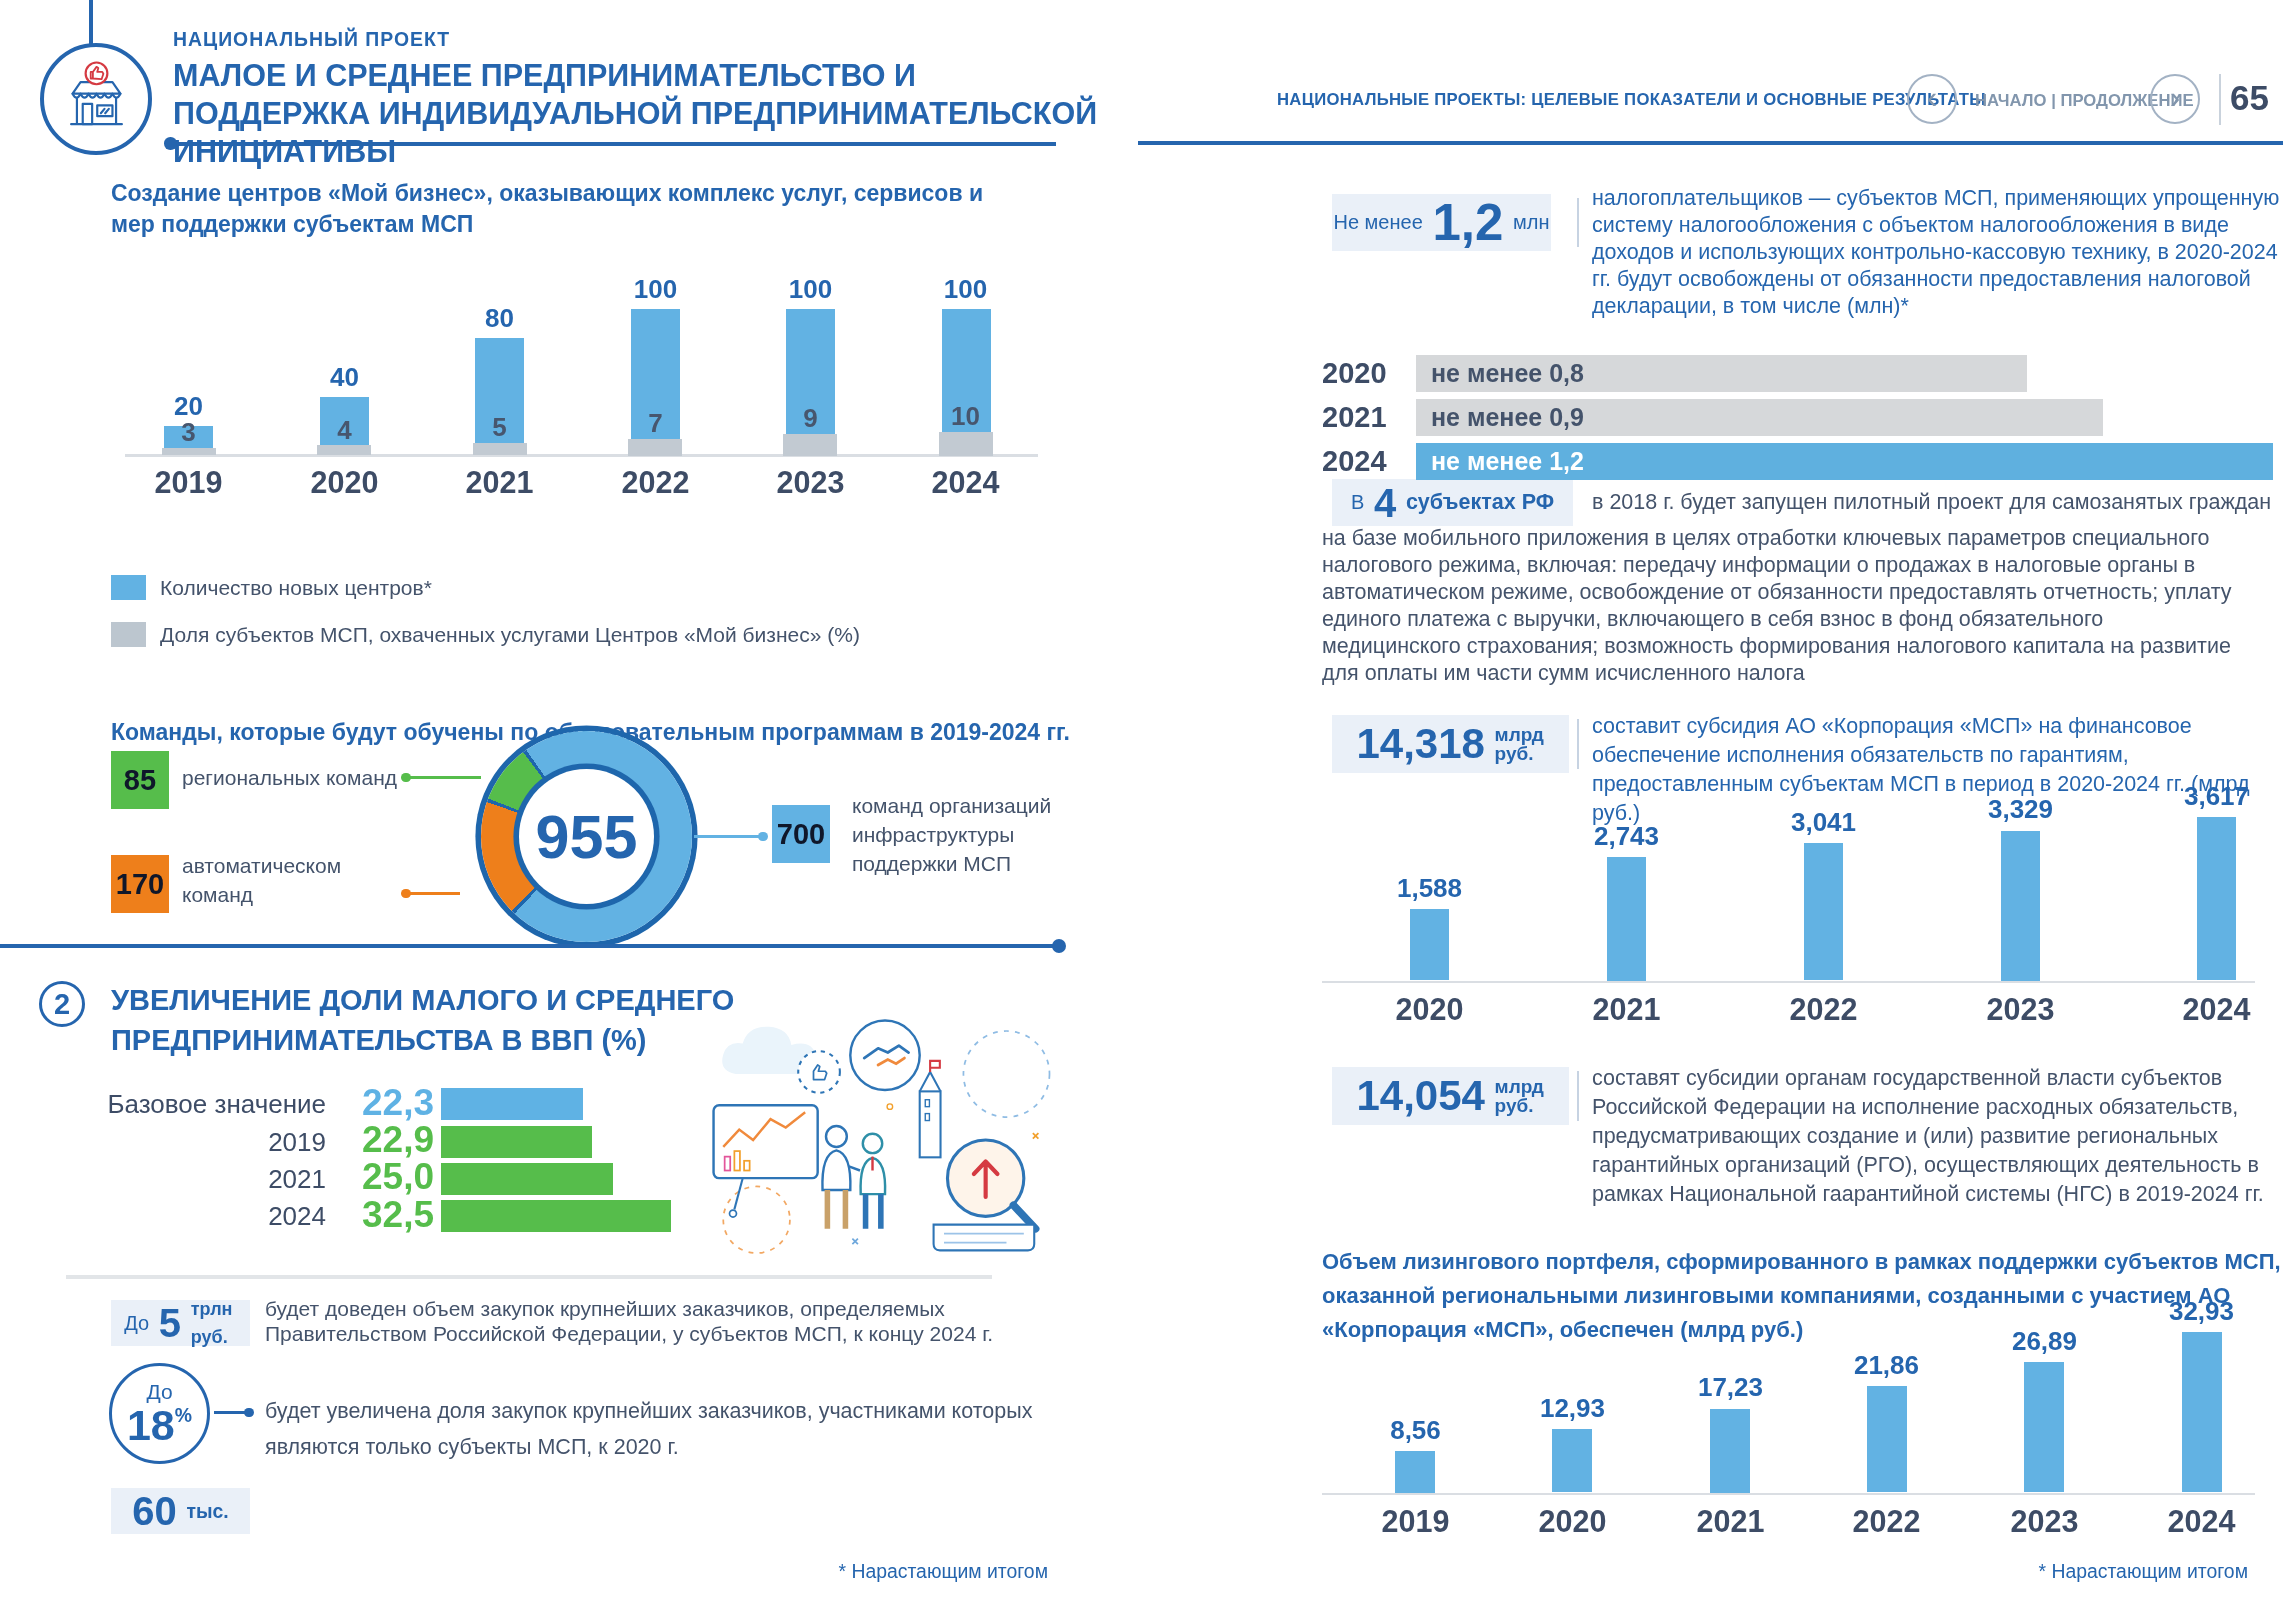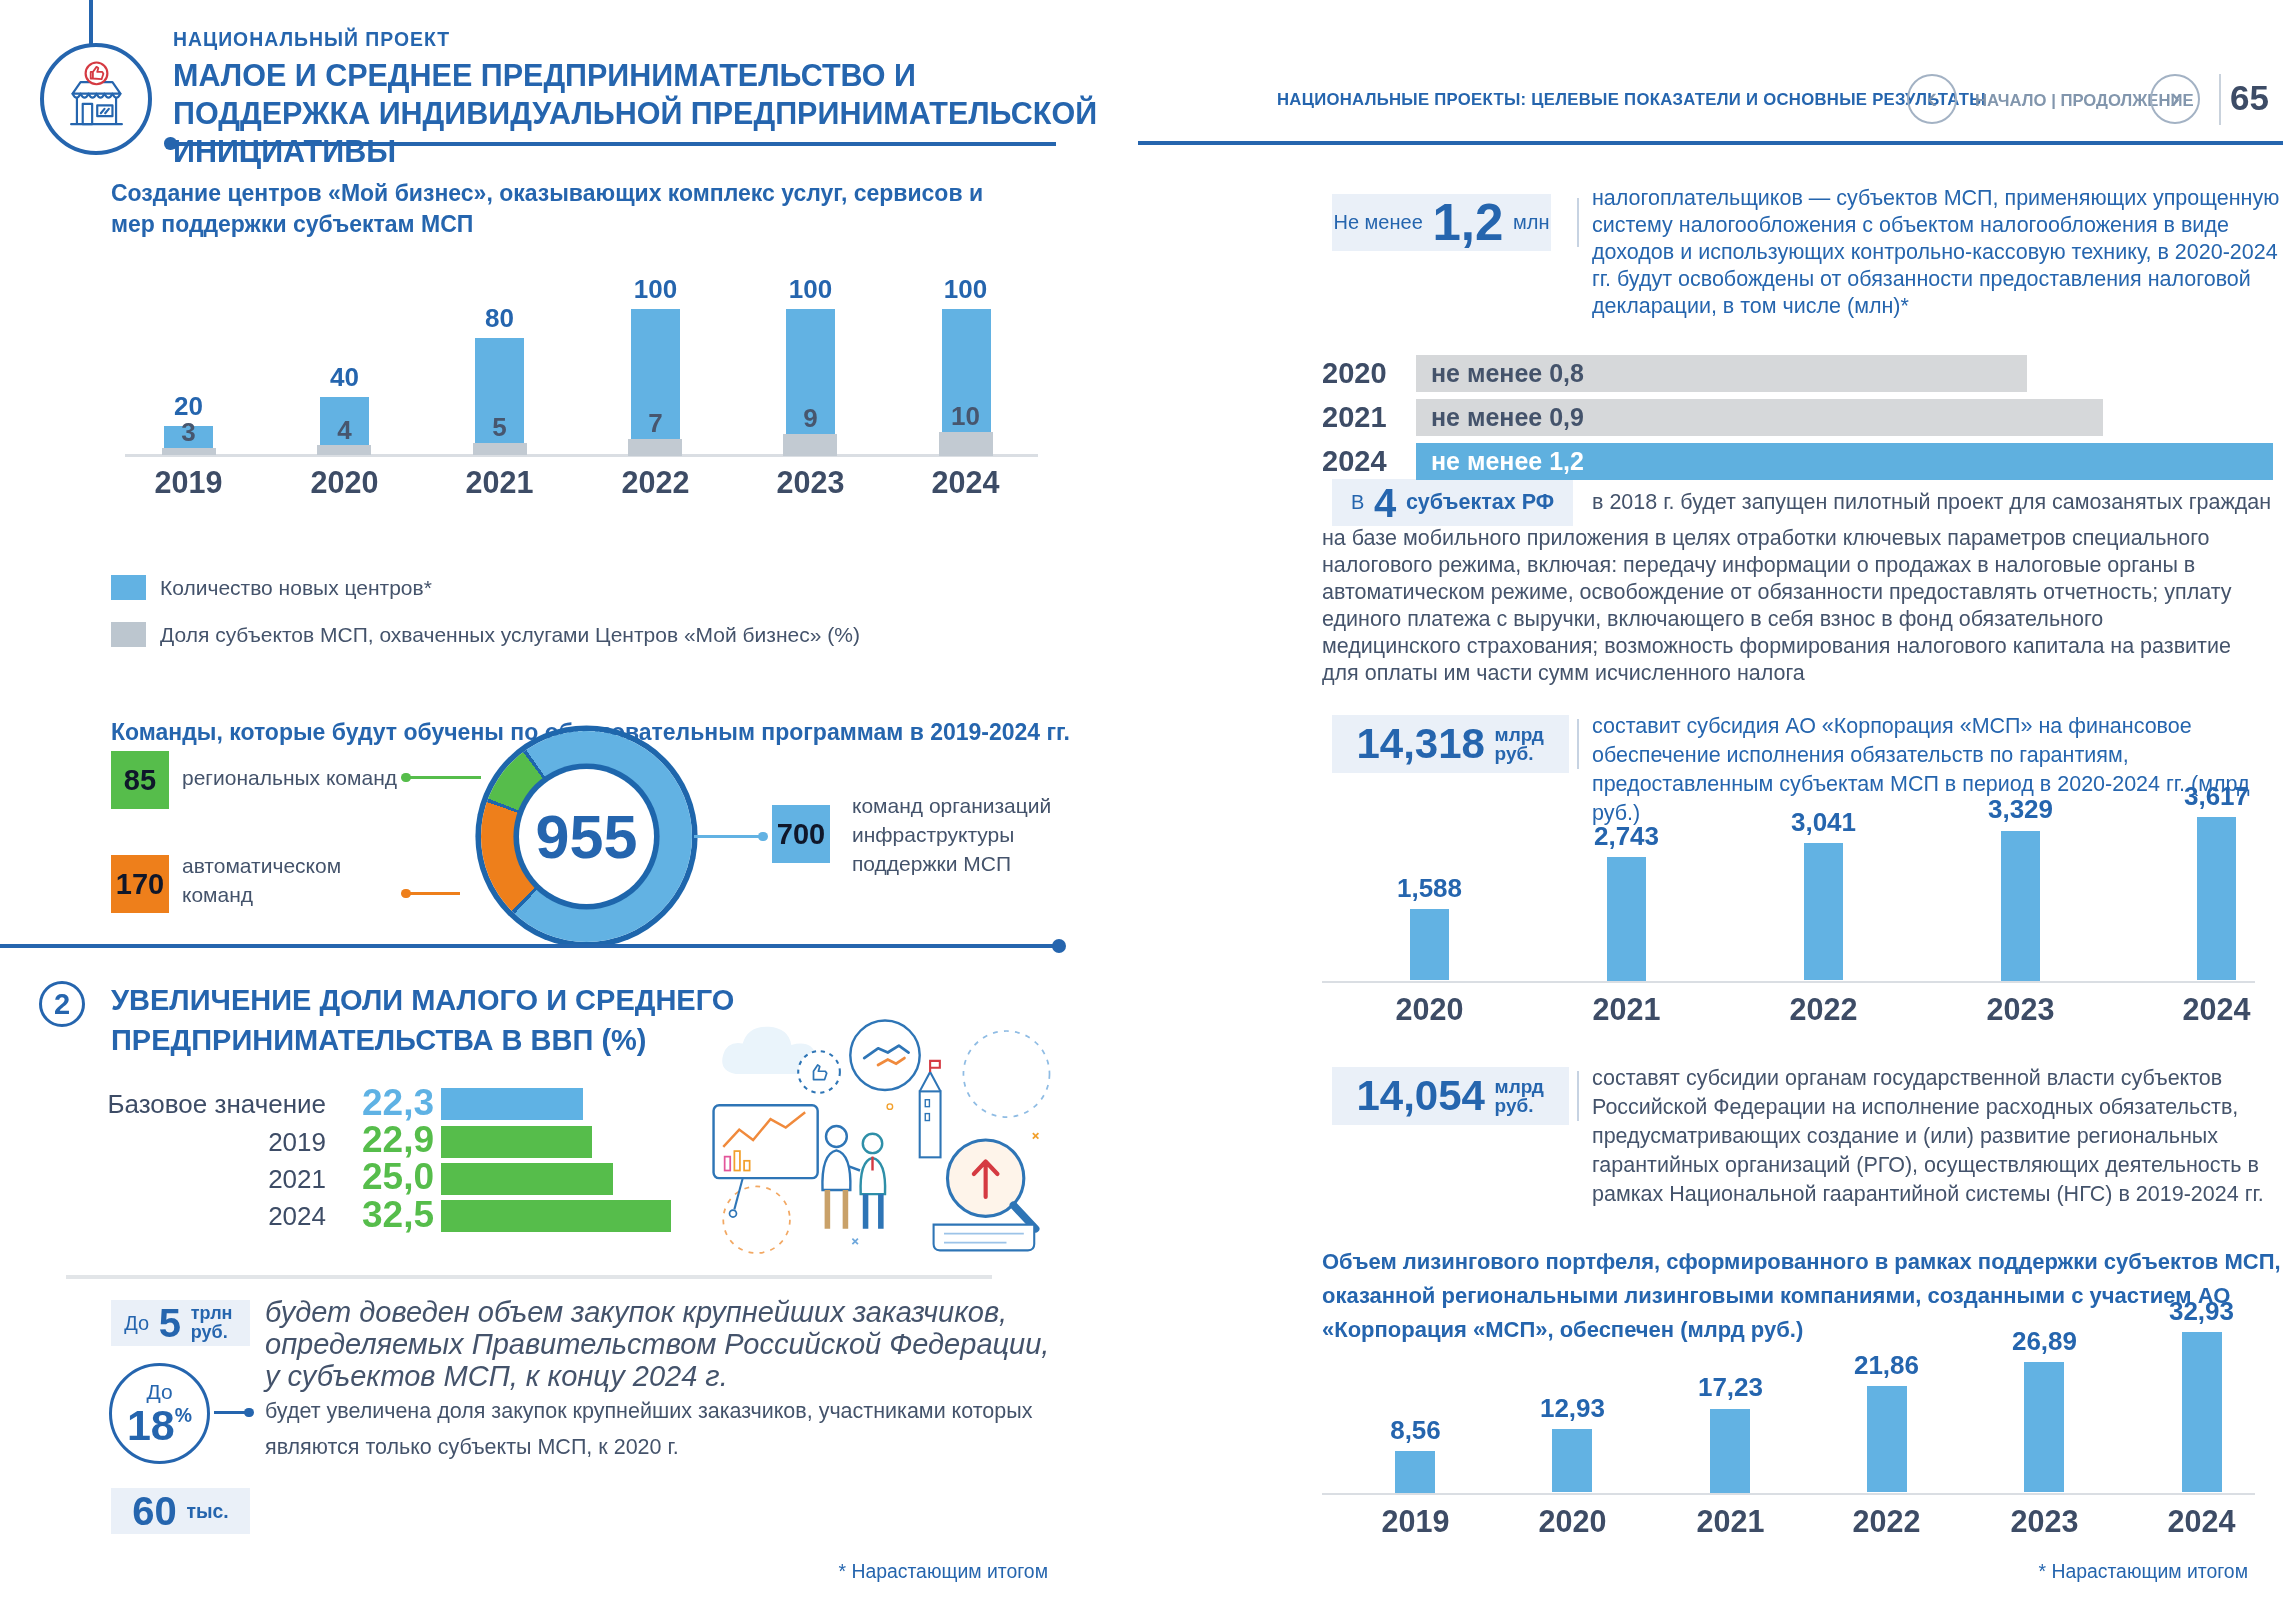--- a/index.html
+++ b/index.html
@@ -126,23 +126,23 @@
     <line x1="340" y1="325" x2="455" y2="325" stroke="#9CC3E8" stroke-width="2.5"></line>
     <line x1="340" y1="338" x2="430" y2="338" stroke="#9CC3E8" stroke-width="2.5"></line>
     <path d="M468 180 l8 8 M476 180 l-8 8" stroke="#F2A02C" stroke-width="2.5"></path>
     <path d="M208 332 l8 8 M216 332 l-8 8" stroke="#6FA8DC" stroke-width="2.5"></path>
     <circle cx="262" cy="142" r="4" stroke="#F2A02C" stroke-width="2"></circle>
   </svg>
 
   <div class="badge" style="left:111px; top:1300px; width:139px; height:46px;">
     <span class="pref">До</span>
     <span class="val" style="font-size:40px;">5</span>
-    <span class="unit" style="width:46px; font-size:18px; line-height:19px;">трлн руб.</span>
-  </div>
-  <div class="abs slate" style="left:265px; top:1296px; width:798px; font-size:29px; line-height:32px;font-style:italic;">будет доведен объем закупок крупнейших заказчиков, определяемых Правительством Российской Федерации, у субъектов МСП, к концу 2024 г.</div>
+    <span class="unit" style="width:46px; font-size:18px; line-height:28px;">трлн руб.</span>
+  </div>
+  <div class="abs slate" style="left:265px; top:1296px; width:798px; font-size:21px; line-height:25px;">будет доведен объем закупок крупнейших заказчиков, определяемых Правительством Российской Федерации, у субъектов МСП, к концу 2024 г.</div>
 
   <div class="circle-stat" style="left:109px; top:1363px; width:101px; height:101px;">
     <span style="font-size:21px;">До</span>
     <span style="display:flex; align-items:flex-start;">
       <span class="b" style="font-size:43px; line-height:43px;">18</span>
       <span class="b" style="font-size:19.4px;">%</span>
     </span>
   </div>
   <div class="conn dotR" style="left:214px; top:1411px; width:35px; background:#2565AE;"></div>
   <div class="abs slate" style="left:265px; top:1393px; width:798px; font-size:21.5px; line-height:36px;">будет увеличена доля закупок крупнейших заказчиков, участниками которых являются только субъекты МСП, к 2020 г.</div>

